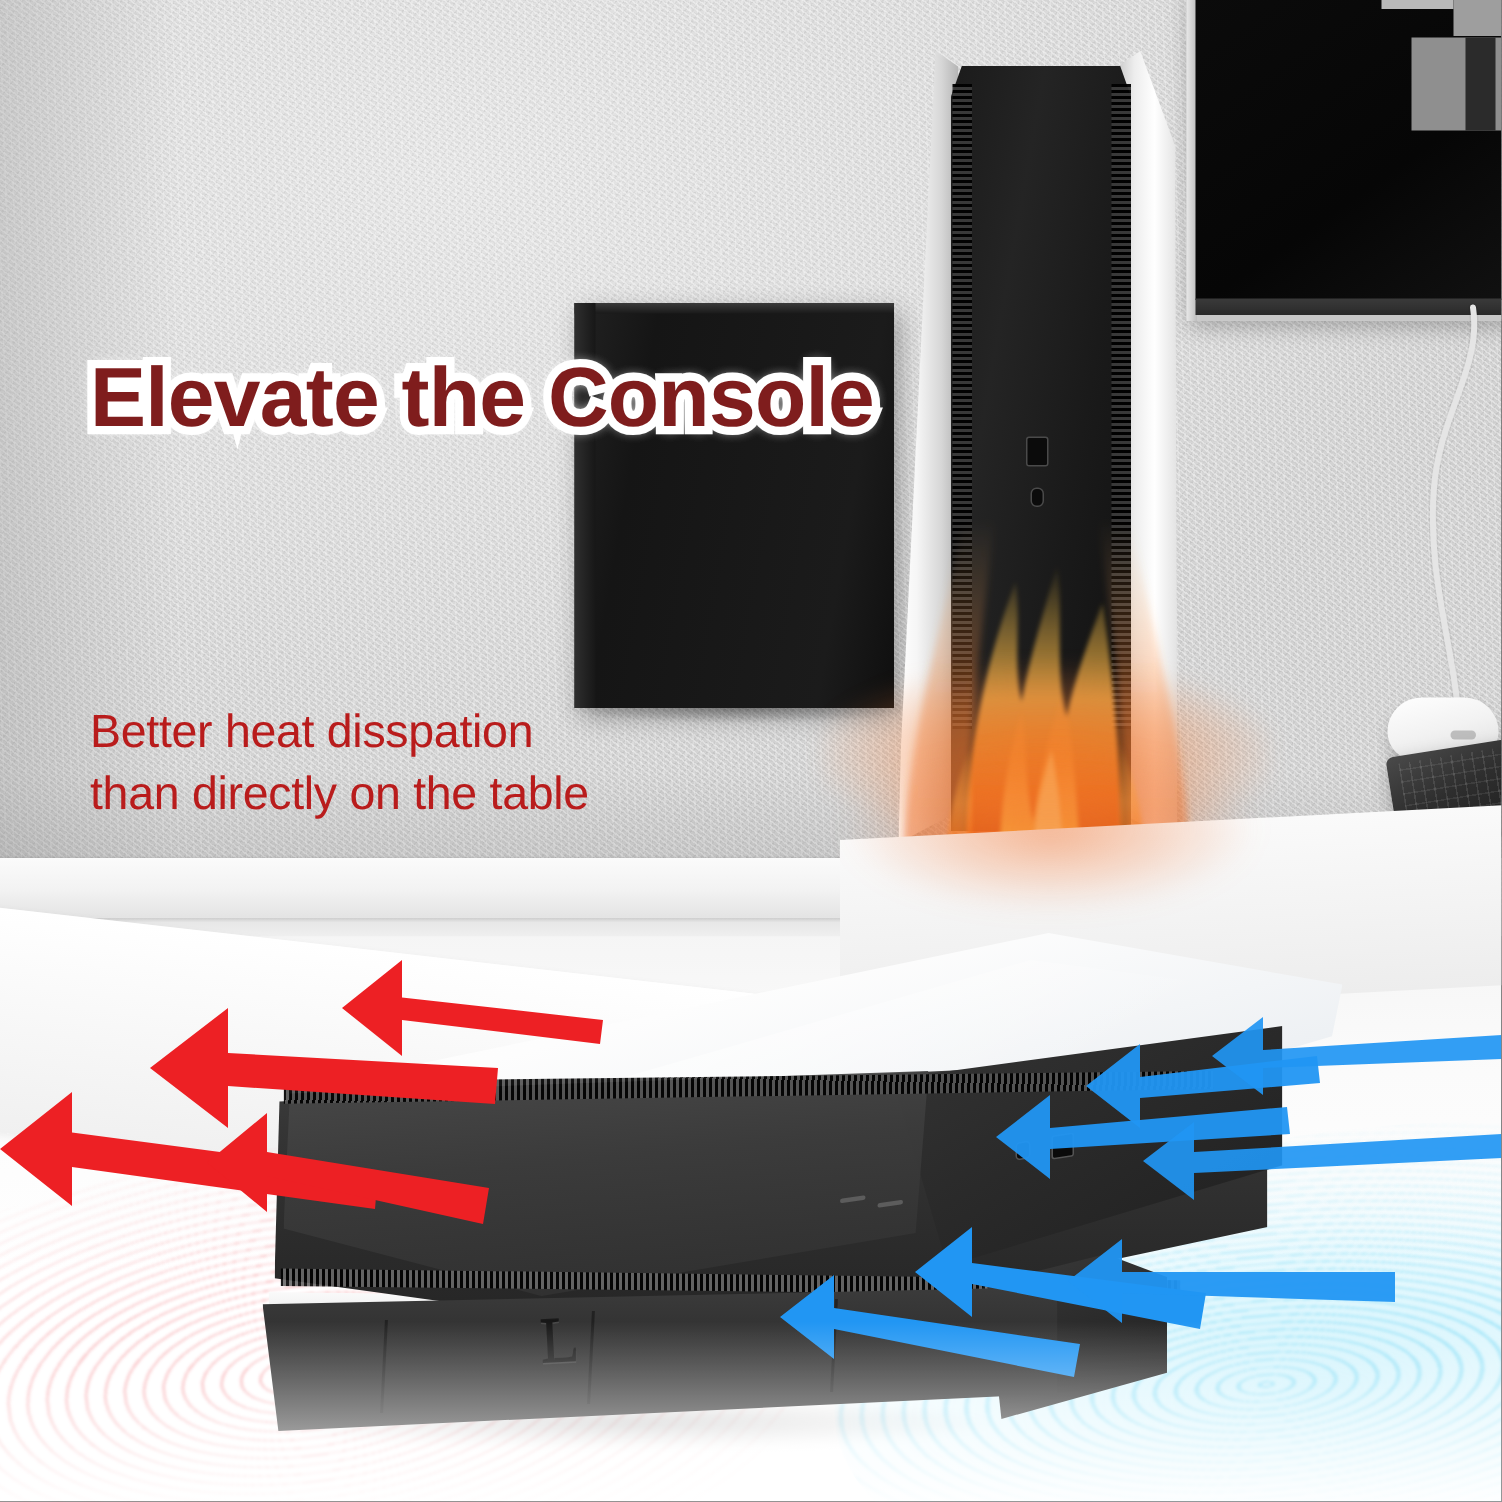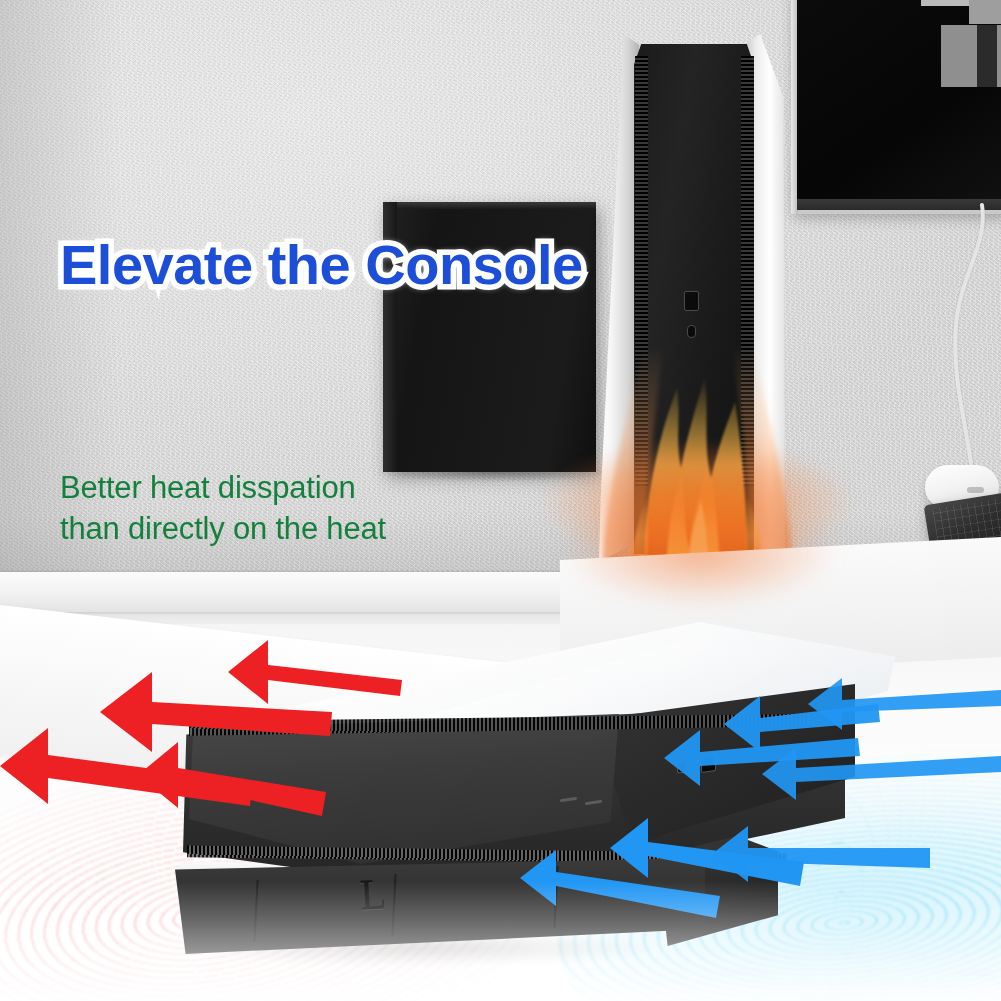--- a/index.html
+++ b/index.html
@@ -203,35 +203,35 @@
     filter:blur(9px);
   }
 
   
   .headline {
     position:absolute; left:60px; top:225px; width:600px;
     font-weight:bold;
     font-size:56px;
     line-height:1.42;
     letter-spacing:-0.5px;
-    color:#1d4ed8;
+    color:#7f1d1d;
     -webkit-text-stroke:11px #fff;
     paint-order:stroke fill;
     text-shadow:
       0 0 10px #fff, 0 0 10px #fff, 0 0 6px #fff,
       3px 3px 0 #fff, -3px -3px 0 #fff;
     white-space:nowrap;
   }
   .headline-line { display:block; }
 
   .subhead {
     position:absolute; left:60px; top:467px; width:520px;
     font-size:31px;
     line-height:1.33;
-    color:#15803d;
+    color:#b91c1c;
     letter-spacing:-0.2px;
   }
   .subhead-line { display:block; white-space:nowrap; }
 
   
   .bottom-scene { position:absolute; left:0; top:600px; width:1001px; height:401px; }
 
   .swirl-red {
     position:absolute; left:-170px; top:165px; width:720px; height:320px;
     border-radius:50%;
@@ -472,21 +472,21 @@
   <div class="desk-diag-1"></div>
   <div class="desk-diag-2"></div>
   <div class="flame-desk-glow"></div>
 
   <div class="headline">
     <span class="headline-line">Elevate the Console</span>
   </div>
 
   <div class="subhead">
     <span class="subhead-line">Better heat disspation</span>
-    <span class="subhead-line">than directly on the heat</span>
+    <span class="subhead-line">than directly on the table</span>
   </div>
 
   <div class="bottom-scene">
 
     <div class="swirl-red"></div>
     <div class="swirl-blue"></div>
     <div class="shadow-under"></div>
 
     <div class="ps5h">
       <div class="ps5h-topplate">

